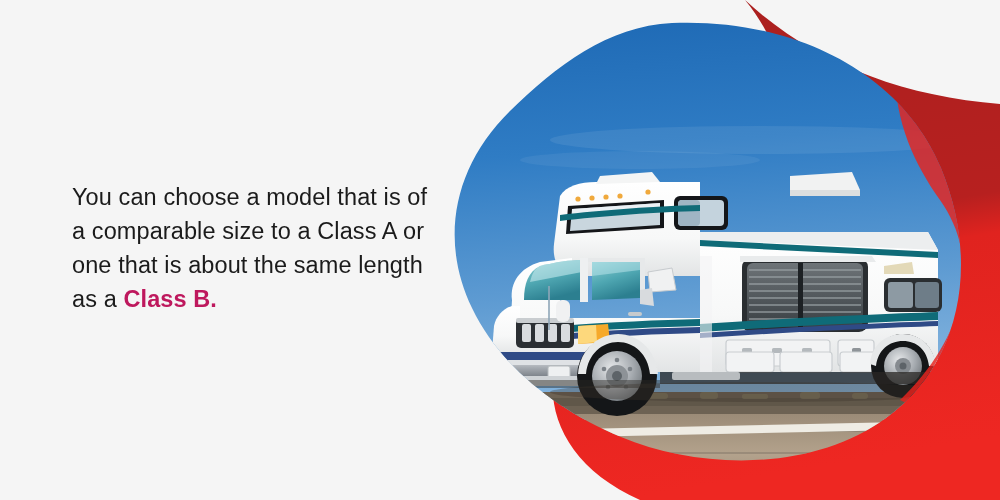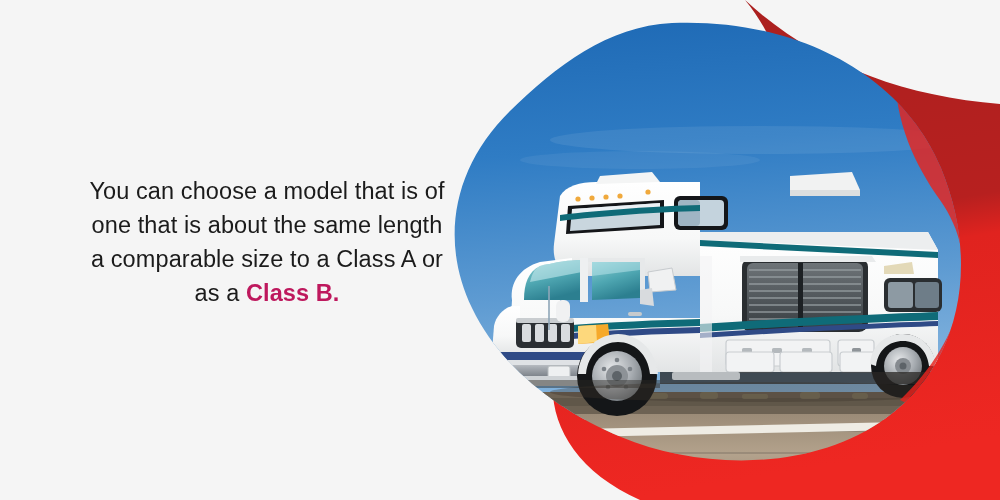--- a/index.html
+++ b/index.html
@@ -35,23 +35,22 @@
   .photo-blob {
     position: absolute;
     left: 0; top: 0;
     width: 1000px; height: 500px;
   }
 
   
   .copy {
     position: absolute;
     left: 72px;
-    top: 174px;
+    top: 180px;
     width: 390px;
-    text-align: center;
   }
   .copy p {
     margin: 0;
     font-size: 23.5px;
     line-height: 34px;
     color: #1b1b1b;
     letter-spacing: 0.1px;
     font-weight: 400;
   }
   .copy .accent {
@@ -337,18 +336,18 @@
       <path d="M 905,0
                C 880,90 905,150 940,200
                C 985,264 962,340 900,400
                C 960,430 1010,430 1010,430
                L 1010,-10 Z" fill="#e8231d" opacity="0.82"></path>
     </g>
   </svg>
 
   <div class="copy">
     <p>You can choose a model that is of</p>
+    <p>a comparable size to a Class A or</p>
     <p>one that is about the same length</p>
-    <p>a comparable size to a Class A or</p>
     <p><span>as a </span><span class="accent">Class B.</span></p>
   </div>
 
 </div>
 
 </body></html>

